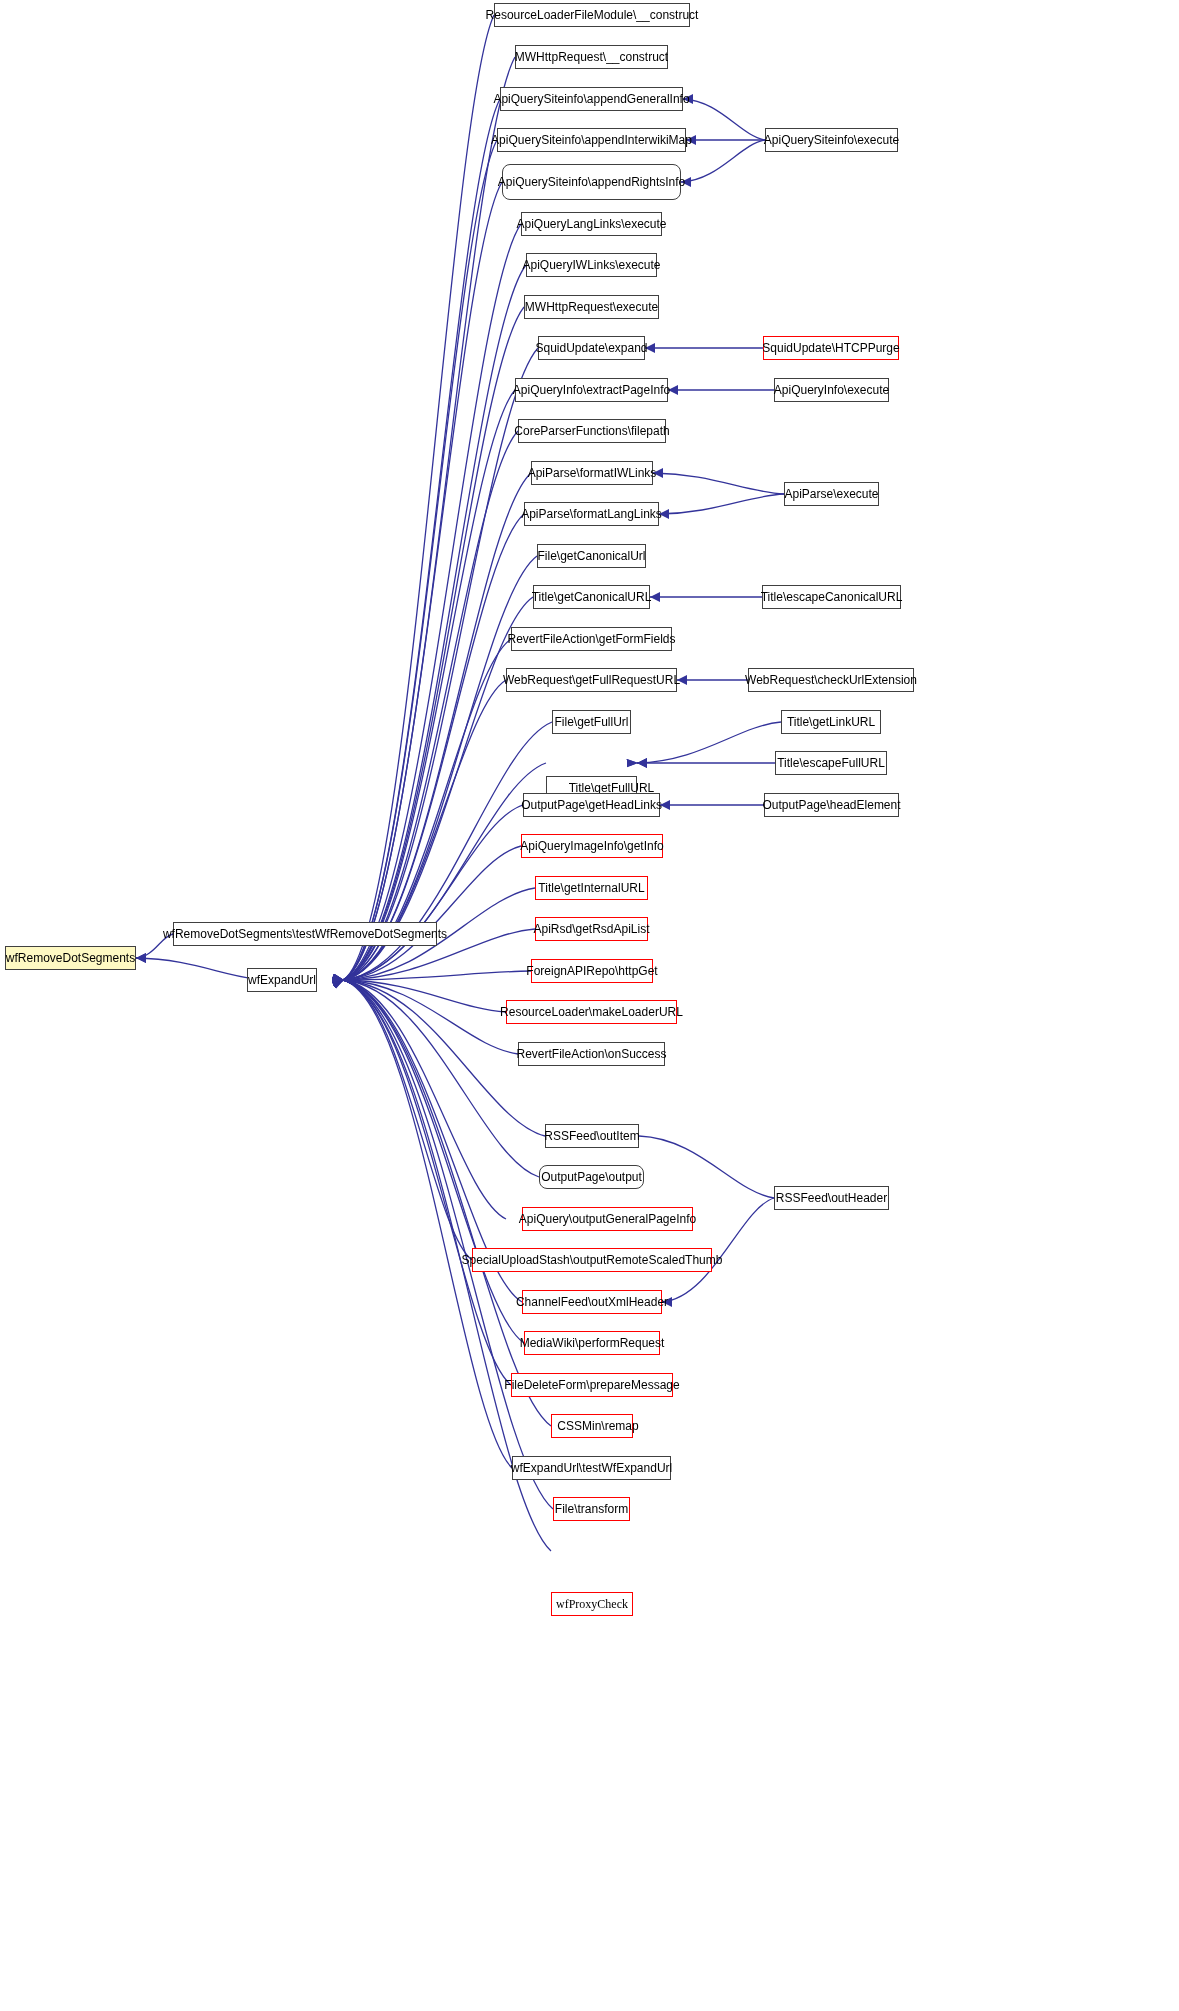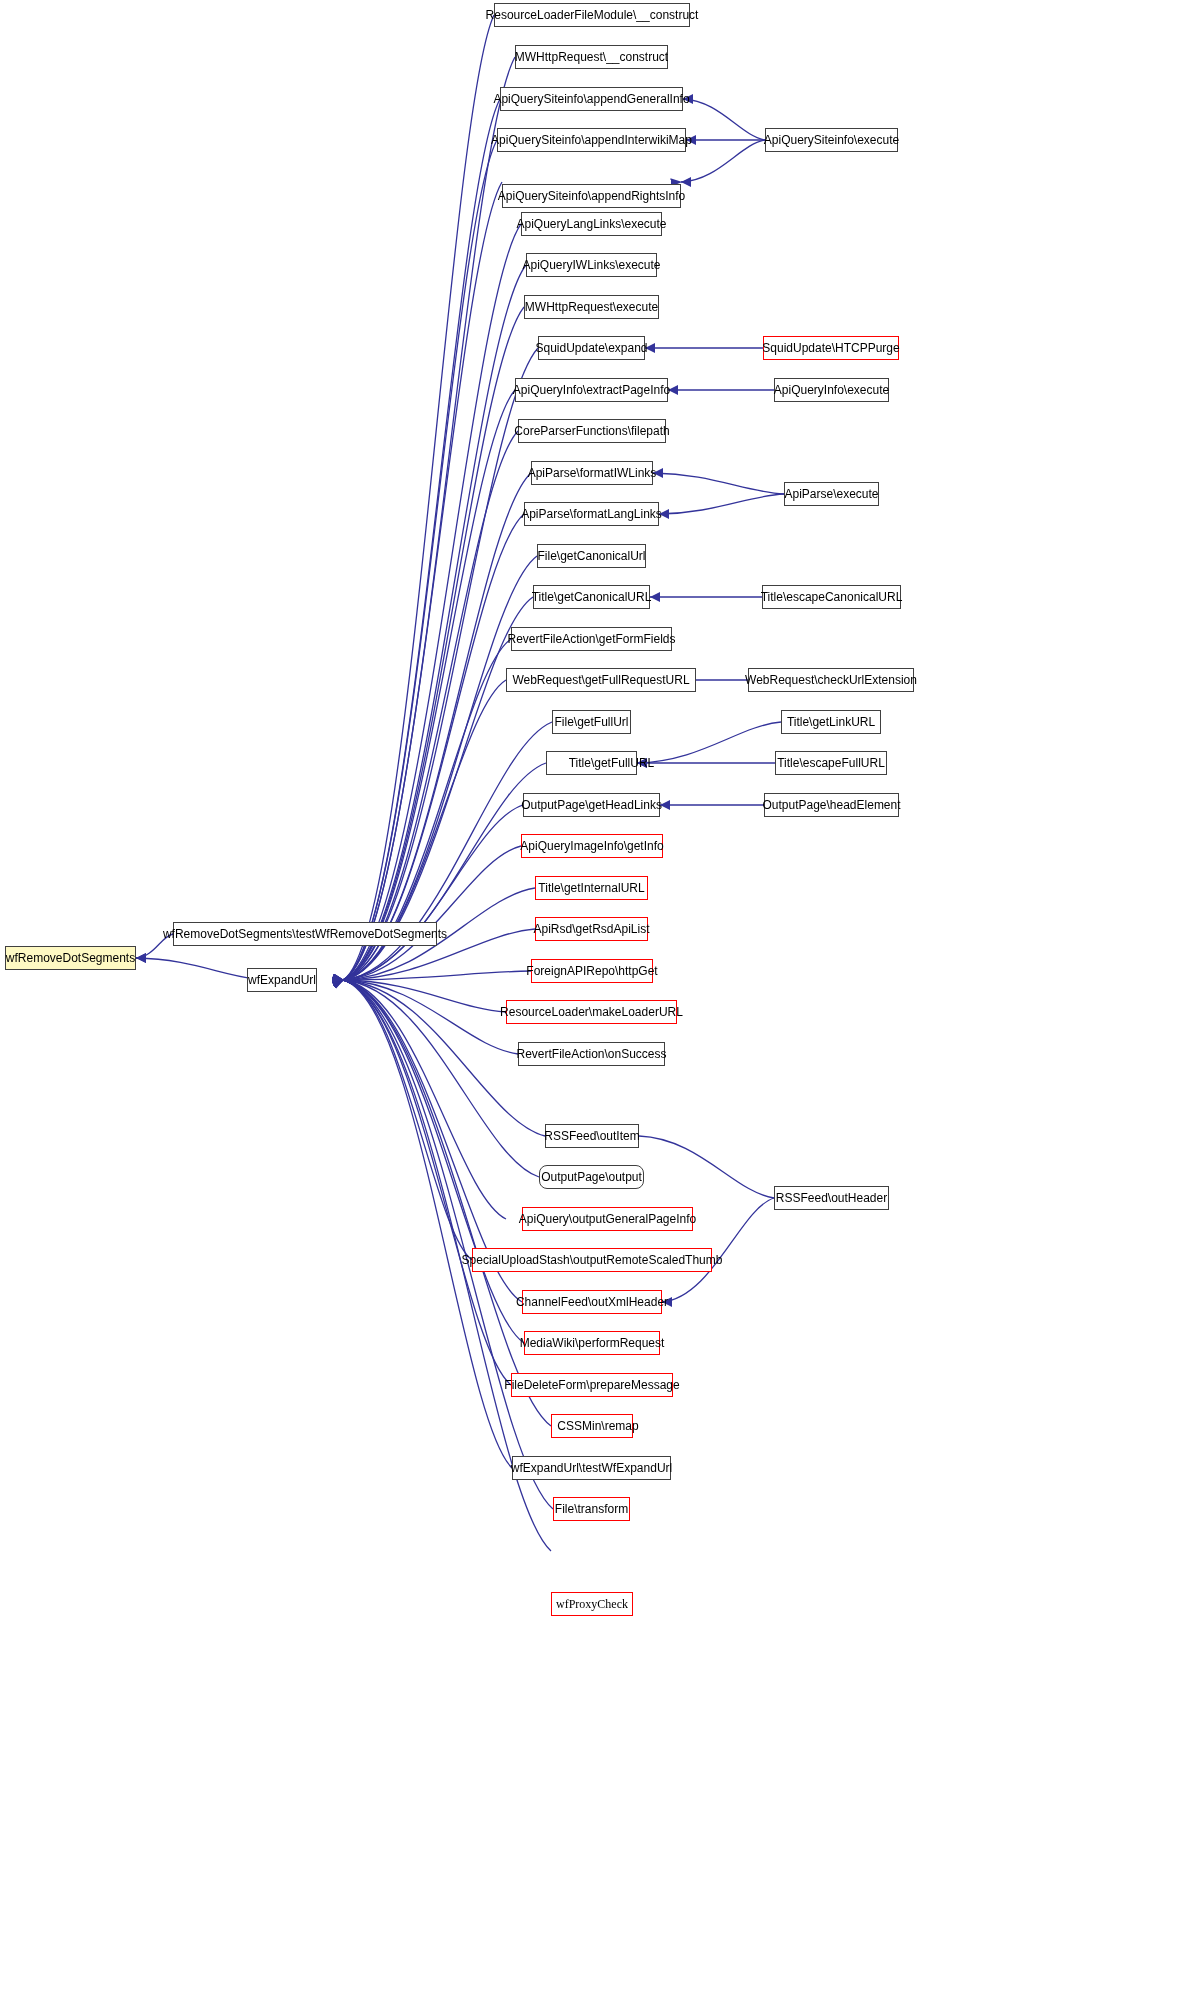--- a/index.html
+++ b/index.html
@@ -144,21 +144,21 @@
       </div>
       <div class="node" style="left: 515px; top: 45px; width: 153px; height: 24px;">
         <span class="lbl">MWHttpRequest\__construct</span>
       </div>
       <div class="node" style="left: 500px; top: 87px; width: 183px; height: 24px;">
         <span class="lbl">ApiQuerySiteinfo\appendGeneralInfo</span>
       </div>
       <div class="node" style="left: 497px; top: 128px; width: 189px; height: 24px;">
         <span class="lbl">ApiQuerySiteinfo\appendInterwikiMap</span>
       </div>
-      <div class="node" style="left: 502px; top: 184px; width: 179px; height: 24px;">
+      <div class="node" style="left: 502px; top: 164px; width: 179px; height: 36px; border-radius: 8px;">
         <span class="lbl">ApiQuerySiteinfo\appendRightsInfo</span>
       </div>
       <div class="node" style="left: 521px; top: 212px; width: 141px; height: 24px;">
         <span class="lbl">ApiQueryLangLinks\execute</span>
       </div>
       <div class="node" style="left: 526px; top: 253px; width: 131px; height: 24px;">
         <span class="lbl">ApiQueryIWLinks\execute</span>
       </div>
       <div class="node" style="left: 524px; top: 295px; width: 135px; height: 24px;">
         <span class="lbl">MWHttpRequest\execute</span>
@@ -180,27 +180,27 @@
       </div>
       <div class="node" style="left: 537px; top: 544px; width: 109px; height: 24px;">
         <span class="lbl">File\getCanonicalUrl</span>
       </div>
       <div class="node" style="left: 533px; top: 585px; width: 117px; height: 24px;">
         <span class="lbl">Title\getCanonicalURL</span>
       </div>
       <div class="node" style="left: 511px; top: 627px; width: 161px; height: 24px;">
         <span class="lbl">RevertFileAction\getFormFields</span>
       </div>
-      <div class="node" style="left: 506px; top: 668px; width: 190px; height: 24px;">
+      <div class="node" style="left: 506px; top: 668px; width: 171px; height: 24px;">
         <span class="lbl">WebRequest\getFullRequestURL</span>
       </div>
       <div class="node" style="left: 552px; top: 710px; width: 79px; height: 24px;">
         <span class="lbl">File\getFullUrl</span>
       </div>
-      <div class="node" style="left: 546px; top: 751px; width: 91px; height: 24px; padding-left: 40px;">
+      <div class="node" style="left: 546px; top: 776px; width: 91px; height: 24px; padding-left: 40px;">
         <span class="lbl">Title\getFullURL</span>
       </div>
       <div class="node" style="left: 523px; top: 793px; width: 137px; height: 24px;">
         <span class="lbl">OutputPage\getHeadLinks</span>
       </div>
       <div class="node red" style="left: 521px; top: 834px; width: 142px; height: 24px;">
         <span class="lbl">ApiQueryImageInfo\getInfo</span>
       </div>
       <div class="node red" style="left: 535px; top: 876px; width: 113px; height: 24px;">
         <span class="lbl">Title\getInternalURL</span>

